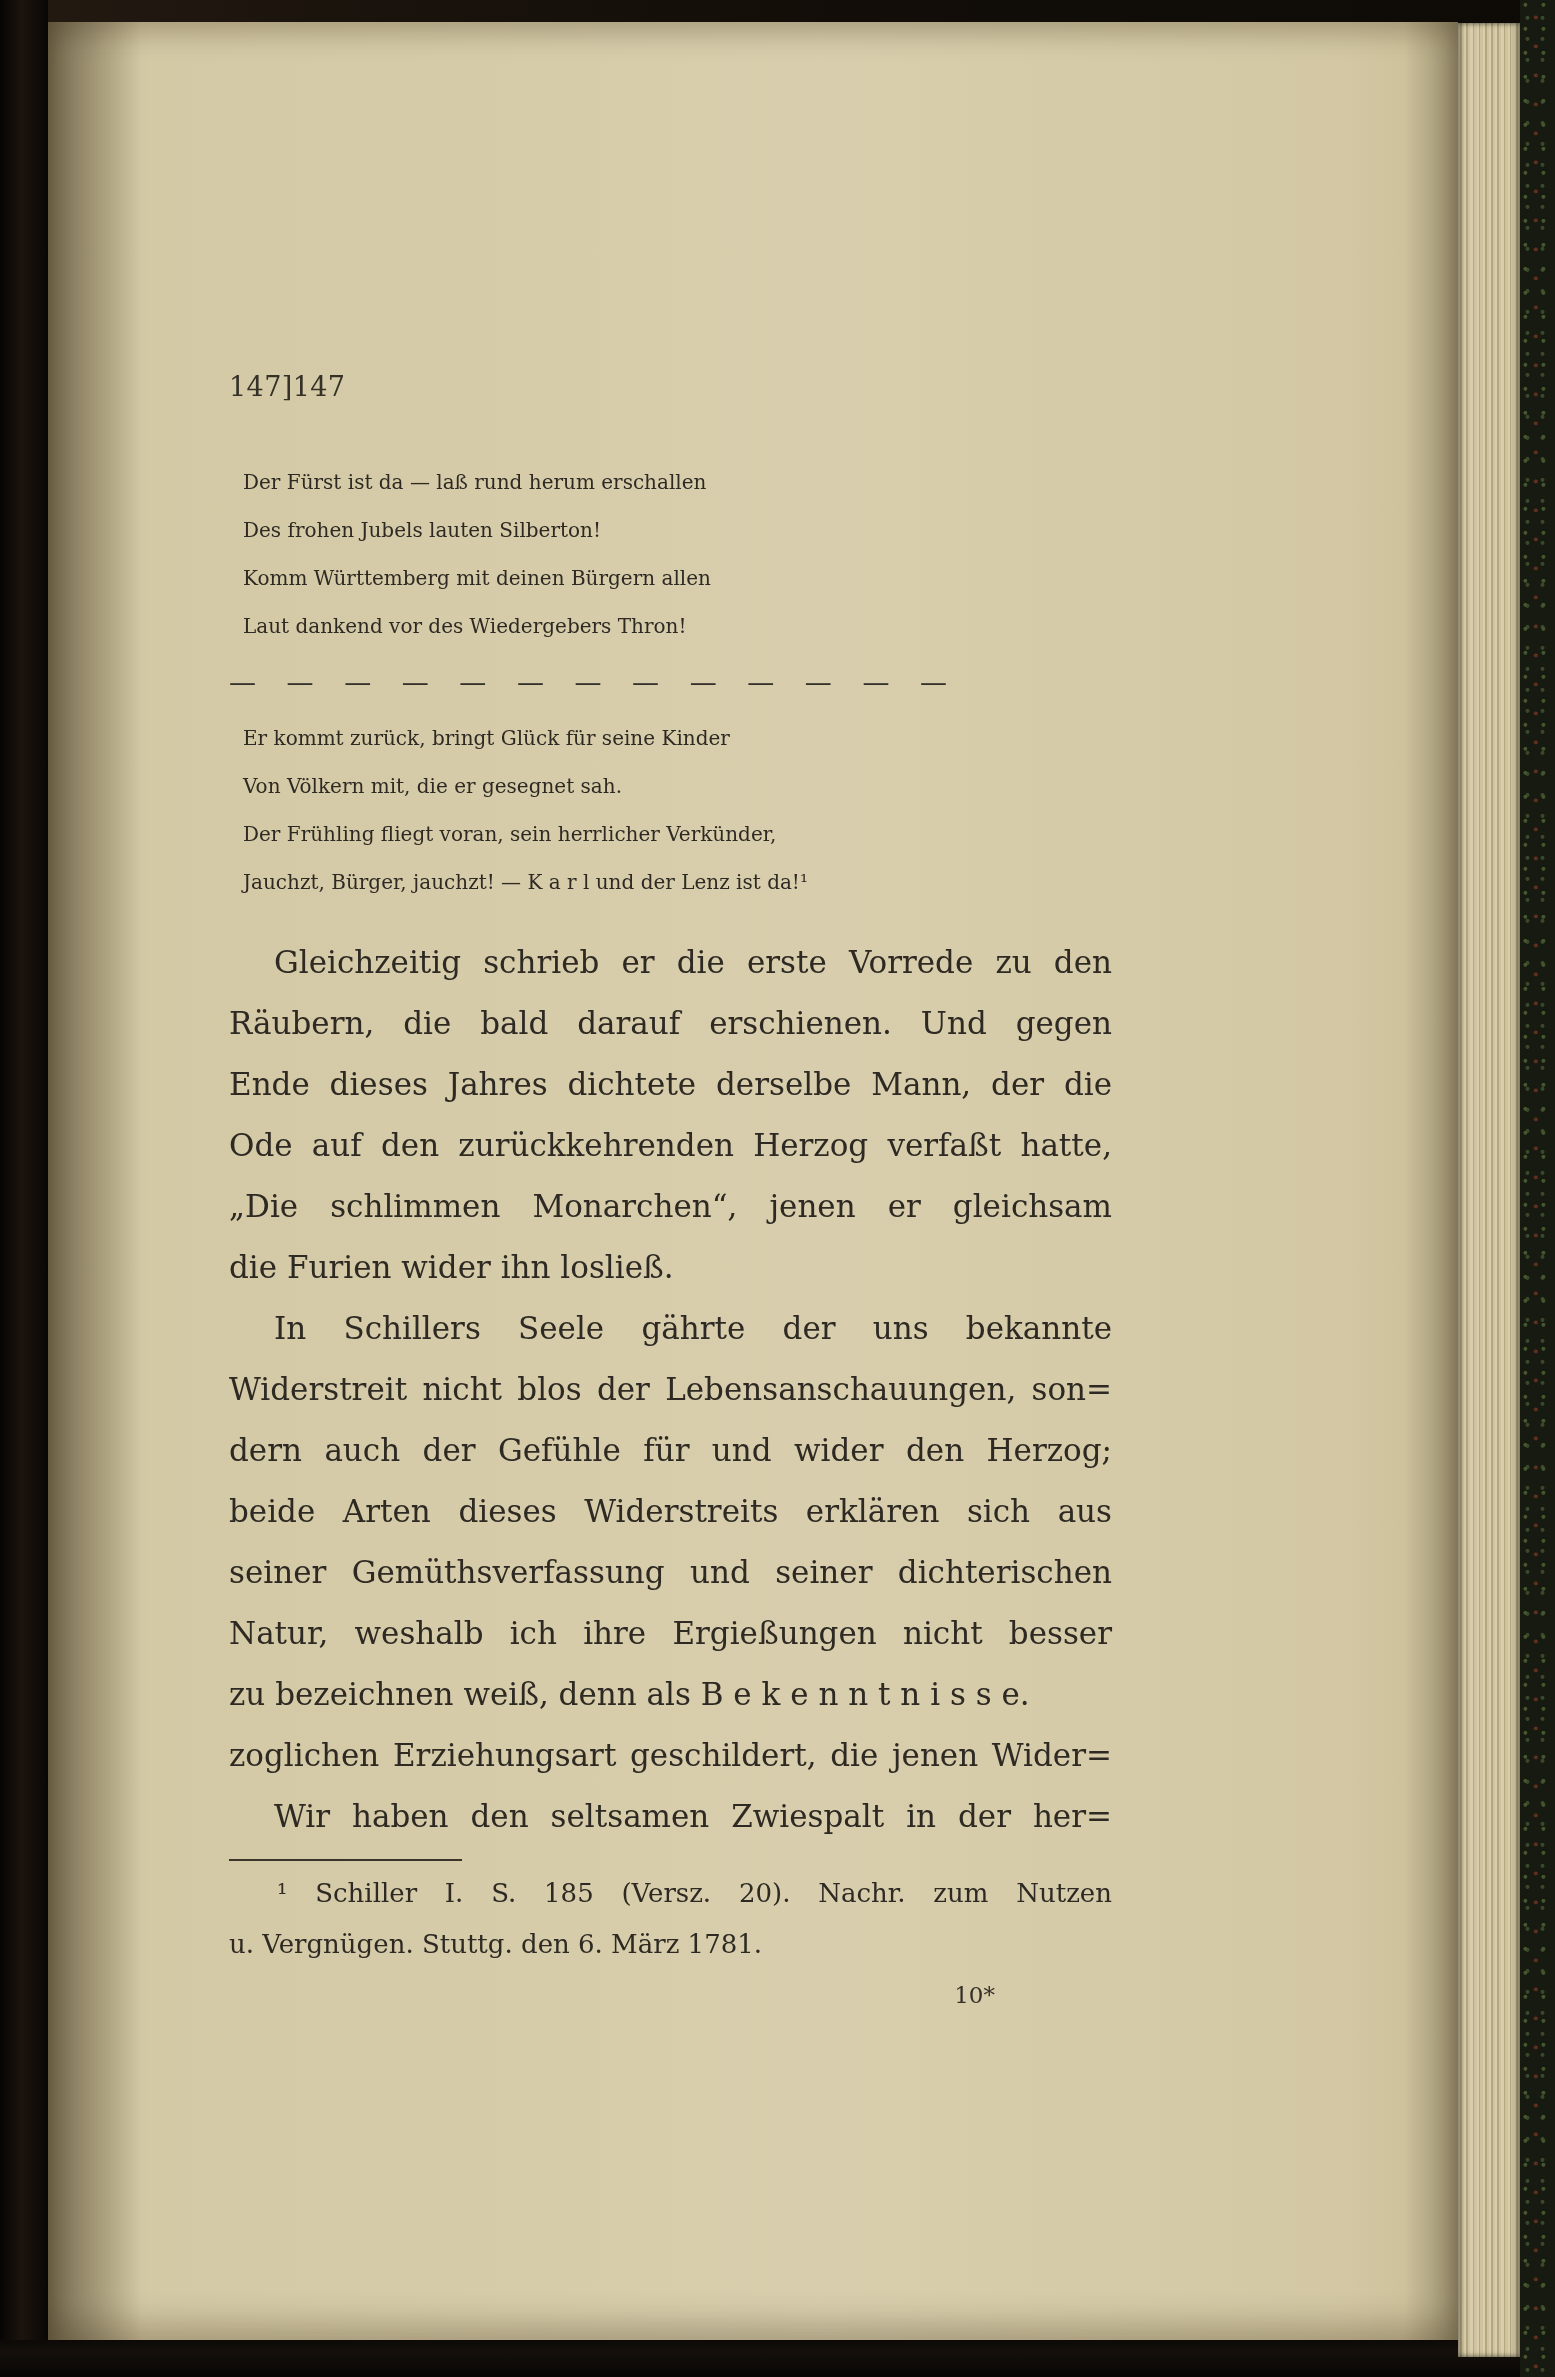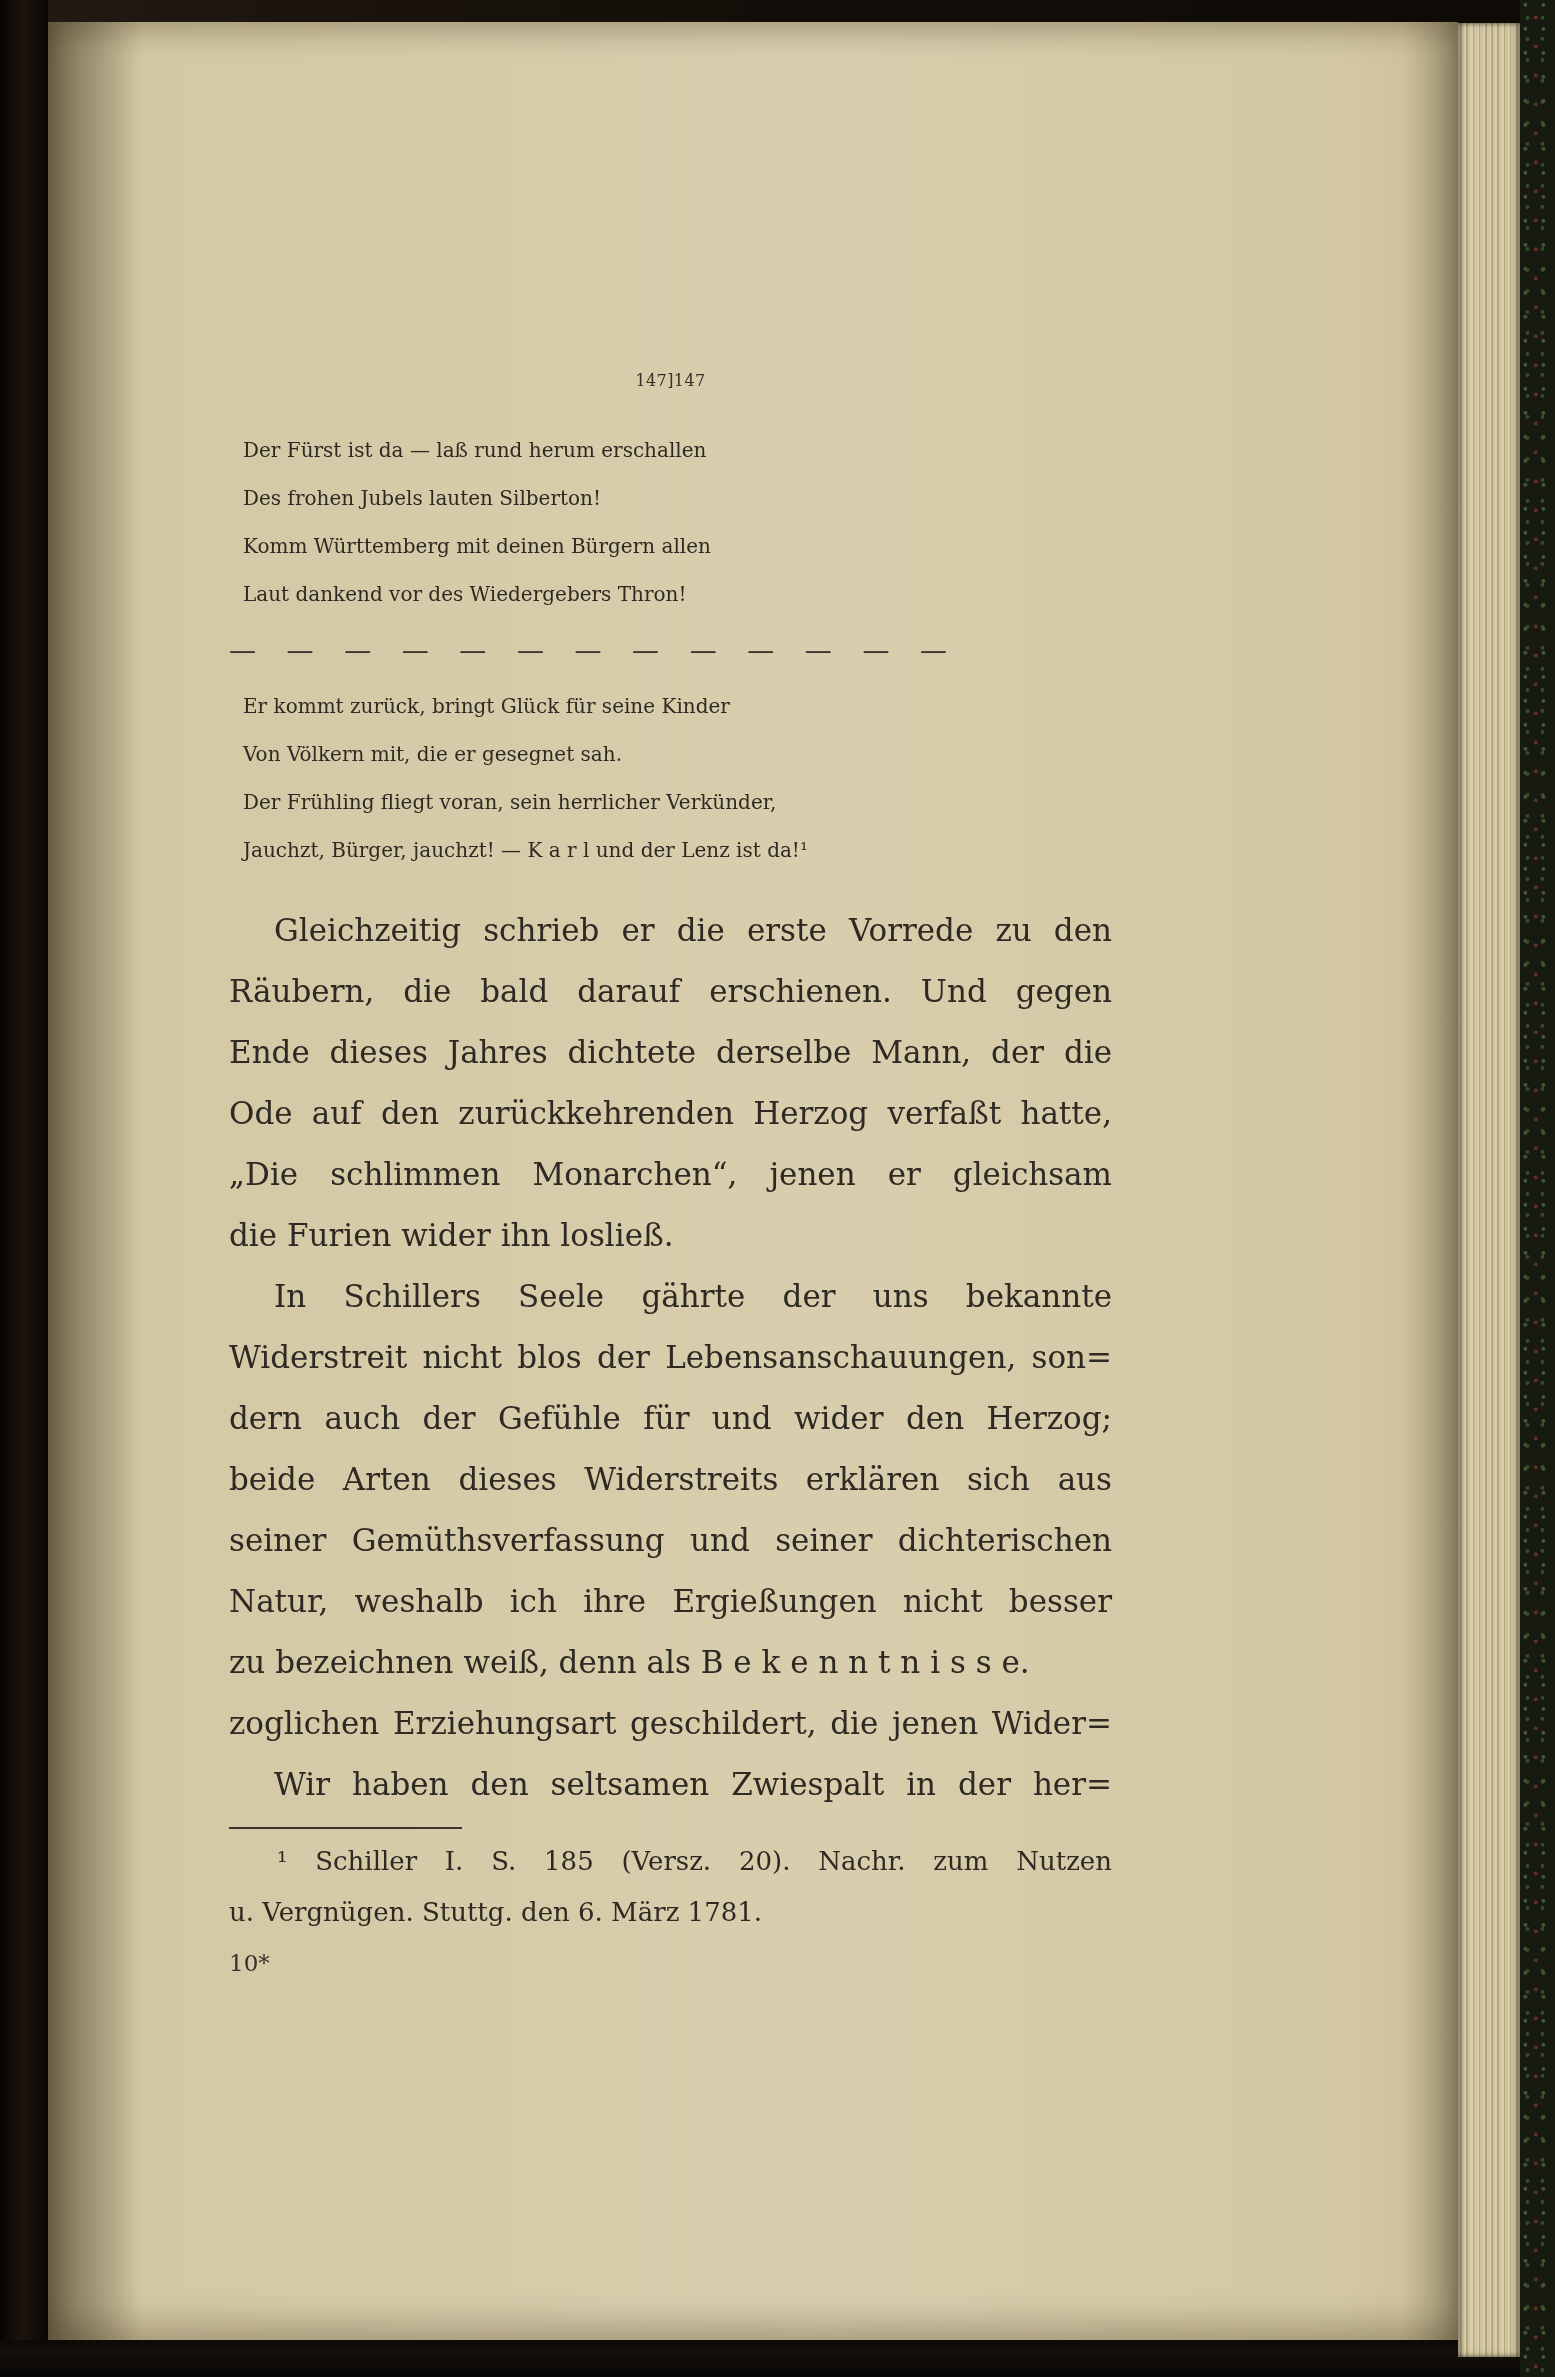--- a/index.html
+++ b/index.html
@@ -29,40 +29,40 @@
     background:linear-gradient(90deg,#c2b58e 0,#d4c9a5 101px,#d8cead 55%,#d3c8a3 92%,#c9bd96 100%);
     box-shadow:inset 0 14px 23px rgba(60,45,20,.25), inset 0 -18.7px 28px rgba(60,45,20,.25);}
   .gutter-shadow{position:absolute;left:0;top:0;width:93px;height:100%;
     background:linear-gradient(90deg,rgba(40,30,15,.5),rgba(40,30,15,0));}
   .fore-edge-shadow{position:absolute;right:0;top:0;width:54px;height:100%;
     background:linear-gradient(270deg,rgba(40,30,15,.30),rgba(40,30,15,0));}
 
   
   .text-block{position:absolute;left:181px;top:349px;width:883px;color:#2e2a23;}
 
-  .page-header{display:flex;justify-content:center;align-items:baseline;
-    font-size:16px;letter-spacing:0.4px;margin-bottom:36px;color:#363127;}
+  .page-header{display:flex;justify-content:flex-start;align-items:baseline;
+    font-size:27px;letter-spacing:0.4px;margin-bottom:56px;color:#363127;}
   .page-header .title{flex:1;text-align:center;padding:0 18.7px;}
 
   .poem{padding-left:14px;font-size:20px;line-height:48px;}
   .dash-sep{font-size:27px;letter-spacing:11px;line-height:31px;margin:17px 0 15.6px;
     color:#35302a;white-space:nowrap;}
 
   .prose{margin-top:26.5px;font-size:31px;line-height:61px;}
   .pline{text-align:justify;text-align-last:justify;}
   .pline.first{text-indent:45px;}
   .pline.last{text-align-last:left;}
 
   .footnote-rule{width:233px;border-top:2.3px solid #3a342b;margin:12.4px 0 6.2px;}
   .footnote{font-size:26px;line-height:51px;}
   .footnote .fline{text-align:justify;text-align-last:justify;}
   .footnote .fline.first{text-indent:48px;}
   .footnote .fline.last{text-align-last:left;}
 
-  .signature{margin-top:12.4px;padding-right:117px;font-size:23px;color:#35302a;}
+  .signature{margin-top:12.4px;padding-right:117px;text-align:right;font-size:23px;color:#35302a;}
 </style>
 </head>
 <body>
 
 <div class="scan">
 
   <div class="cover-top"></div>
   <div class="cover-left"></div>
   <div class="cover-bottom"></div>
   <div class="page-edges"></div>

